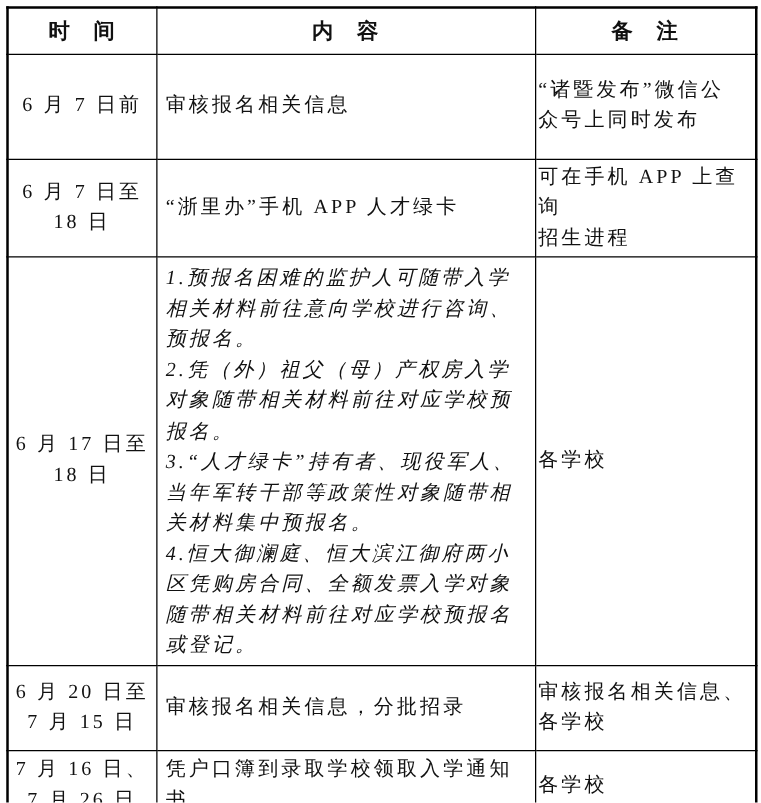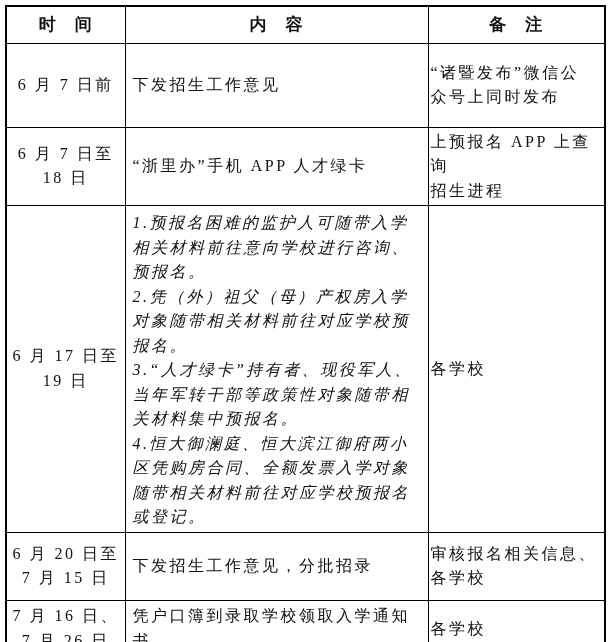--- a/index.html
+++ b/index.html
@@ -70,44 +70,44 @@
   <thead>
     <tr>
       <th>时　间</th>
       <th>内　容</th>
       <th>备　注</th>
     </tr>
   </thead>
   <tbody>
     <tr class="r1">
       <td class="time-cell">6 月 7 日前</td>
-      <td class="content-cell">下发招生工作意见</td>
+      <td class="content-cell">审核报名相关信息</td>
       <td class="note-cell">“诸暨发布”微信公
 众号上同时发布</td>
     </tr>
     <tr class="r2">
       <td class="time-cell">6 月 7 日至
 18 日</td>
       <td class="content-cell">“浙里办”手机 APP 人才绿卡</td>
-      <td class="note-cell">上预报名 APP 上查询
+      <td class="note-cell">可在手机 APP 上查询
 招生进程</td>
     </tr>
     <tr class="r3">
       <td class="time-cell">6 月 17 日至
-19 日</td>
+18 日</td>
       <td class="content-cell top">1.预报名困难的监护人可随带入学相关材料前往意向学校进行咨询、预报名。
 2.凭（外）祖父（母）产权房入学对象随带相关材料前往对应学校预报名。
 3.“人才绿卡”持有者、现役军人、当年军转干部等政策性对象随带相关材料集中预报名。
 4.恒大御澜庭、恒大滨江御府两小区凭购房合同、全额发票入学对象随带相关材料前往对应学校预报名或登记。</td>
       <td class="note-cell">各学校</td>
     </tr>
     <tr class="r4">
       <td class="time-cell">6 月 20 日至
 7 月 15 日</td>
-      <td class="content-cell">下发招生工作意见，分批招录</td>
+      <td class="content-cell">审核报名相关信息，分批招录</td>
       <td class="note-cell">审核报名相关信息、
 各学校</td>
     </tr>
     <tr class="r5">
       <td class="time-cell">7 月 16 日、
 7 月 26 日</td>
       <td class="content-cell">凭户口簿到录取学校领取入学通知书</td>
       <td class="note-cell">各学校</td>
     </tr>
   </tbody>

